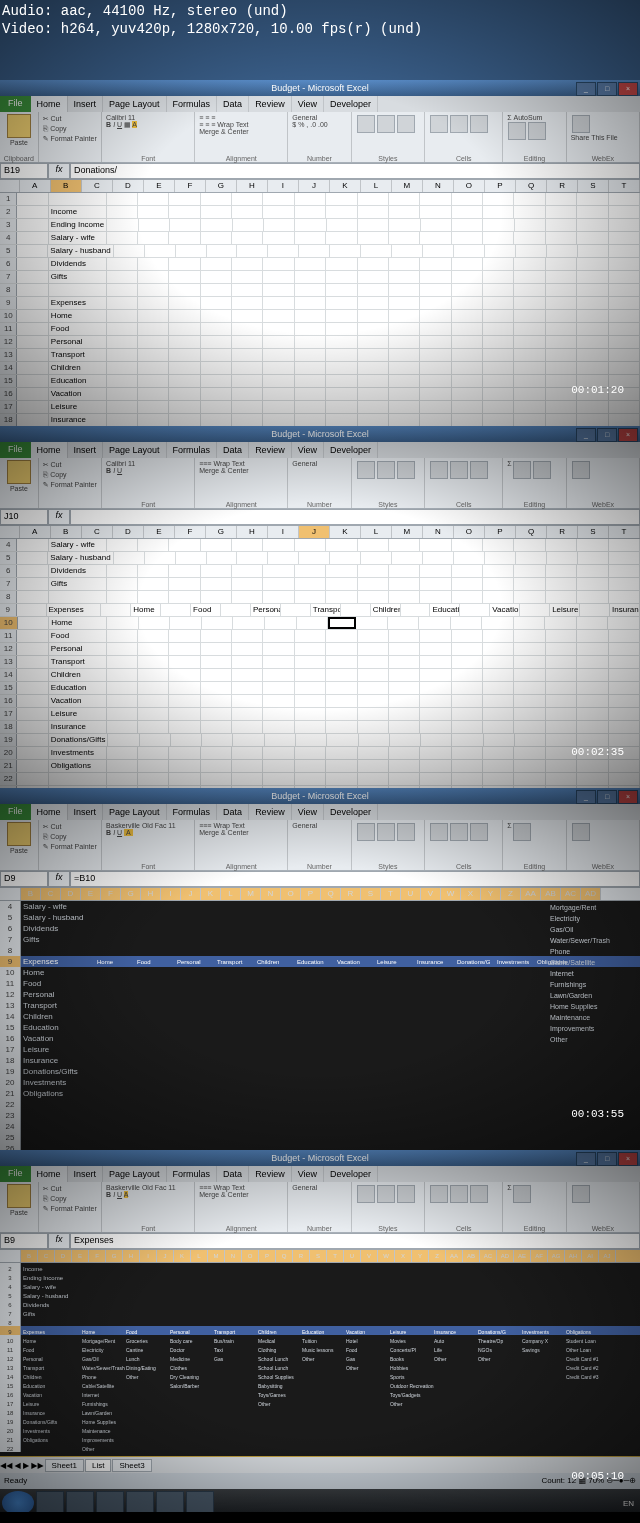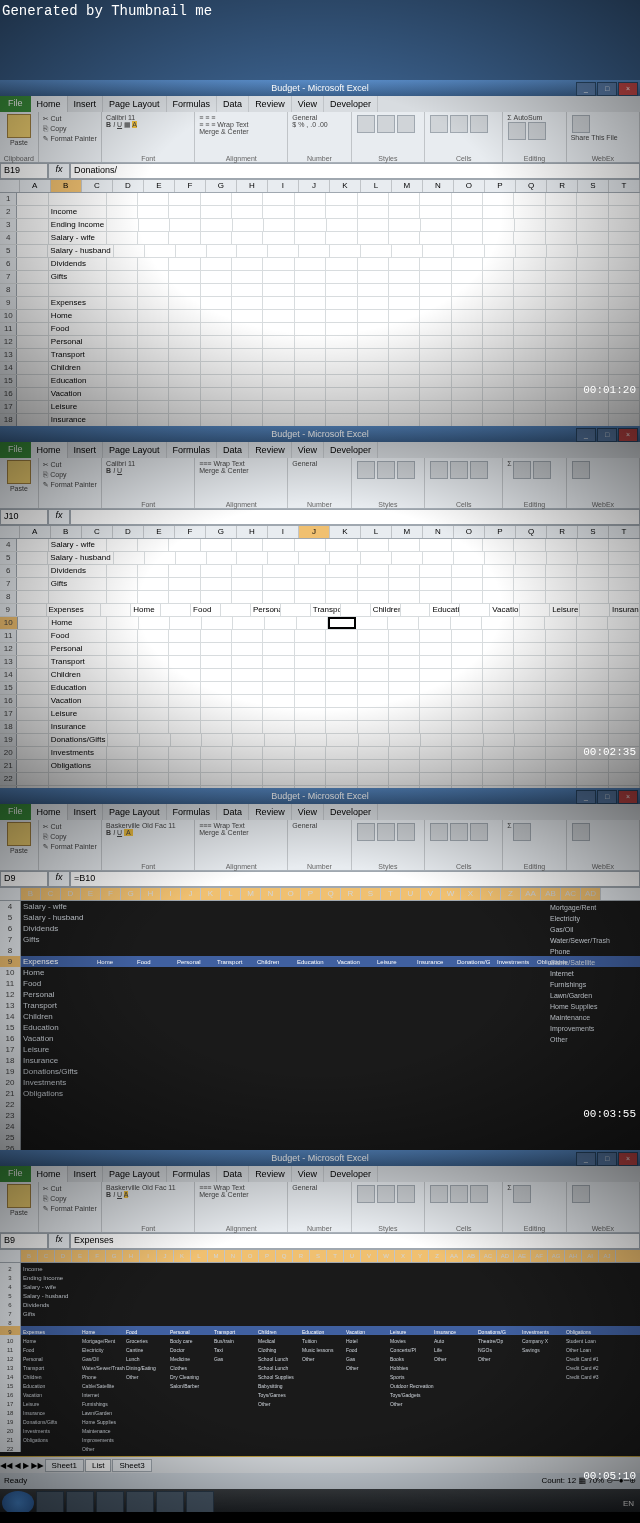--- a/index.html
+++ b/index.html
@@ -54,29 +54,30 @@
 .darksheet .cell{border:none}
 .f3 .colhdr .ch:not(.rownum){background:#f0c070}
 .sheettabs{display:flex;background:#d8dce0;height:16px;font-size:8px;align-items:center}
 .stab{padding:1px 6px;border:1px solid #a0a8b0;background:#e8ecf0;margin-left:1px}
 .stab.active{background:#fff}
 .statusbar{height:16px;background:#c8d0d8;font-size:8px;line-height:16px;padding:0 4px;display:flex;justify-content:space-between}
 .taskbar{height:28px;background:linear-gradient(#3a3e42,#1a1e22);display:flex;align-items:center;padding:0 2px;gap:2px}
 .startbtn{width:32px;height:24px;background:radial-gradient(circle,#4a8fda,#2a5a9a);border-radius:50%}
 .tbicon{width:26px;height:22px;background:#4a5a6a;border:1px solid #2a3a4a}
 .tbright{margin-left:auto;color:#fff;font-size:8px;padding-right:4px}
-.timestamp{position:absolute;right:4px;bottom:30px;color:#fff;font-size:11px;z-index:60;font-family:'Courier New',monospace}
+.timestamp{position:absolute;right:16px;bottom:30px;color:#fff;font-size:11px;z-index:60;font-family:'Courier New',monospace}
 .side{position:absolute;right:0;top:14px;width:90px;font-size:7px;color:#cfd5dc}
 .side div{line-height:11px}
 </style>
 </head>
 <body>
 
 <div class="overlay">
-<div>Generated by Thumbnail me</div>
+<div>Audio: aac, 44100 Hz, stereo (und)</div>
+<div>Video: h264, yuv420p, 1280x720, 10.00 fps(r) (und)</div>
 </div>
 
 <div class="frame f1">
 <div class="vignette"></div>
 <div style="height:80px"></div>
 <div class="titlebar"><span>Budget - Microsoft Excel</span>
 <div class="winbtns">
         <div class="winbtn">_</div>
         <div class="winbtn">□</div>
         <div class="winbtn close">×</div>

